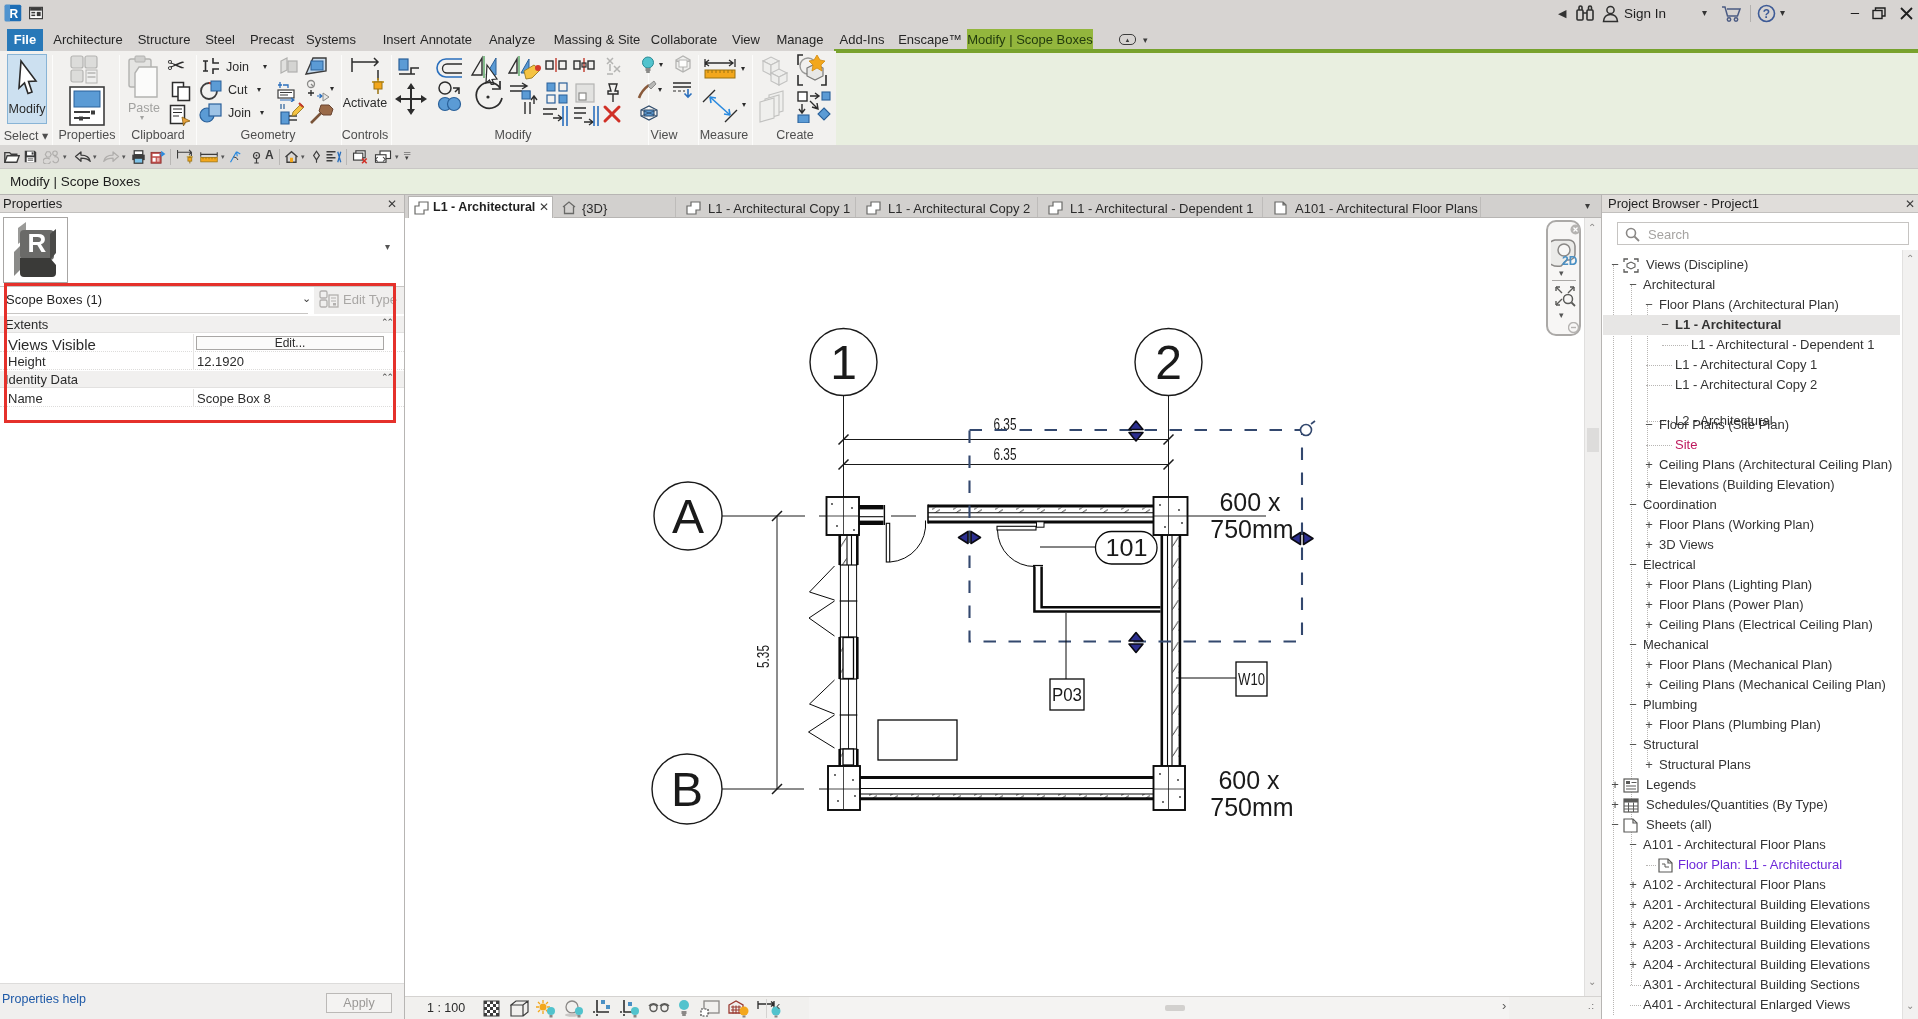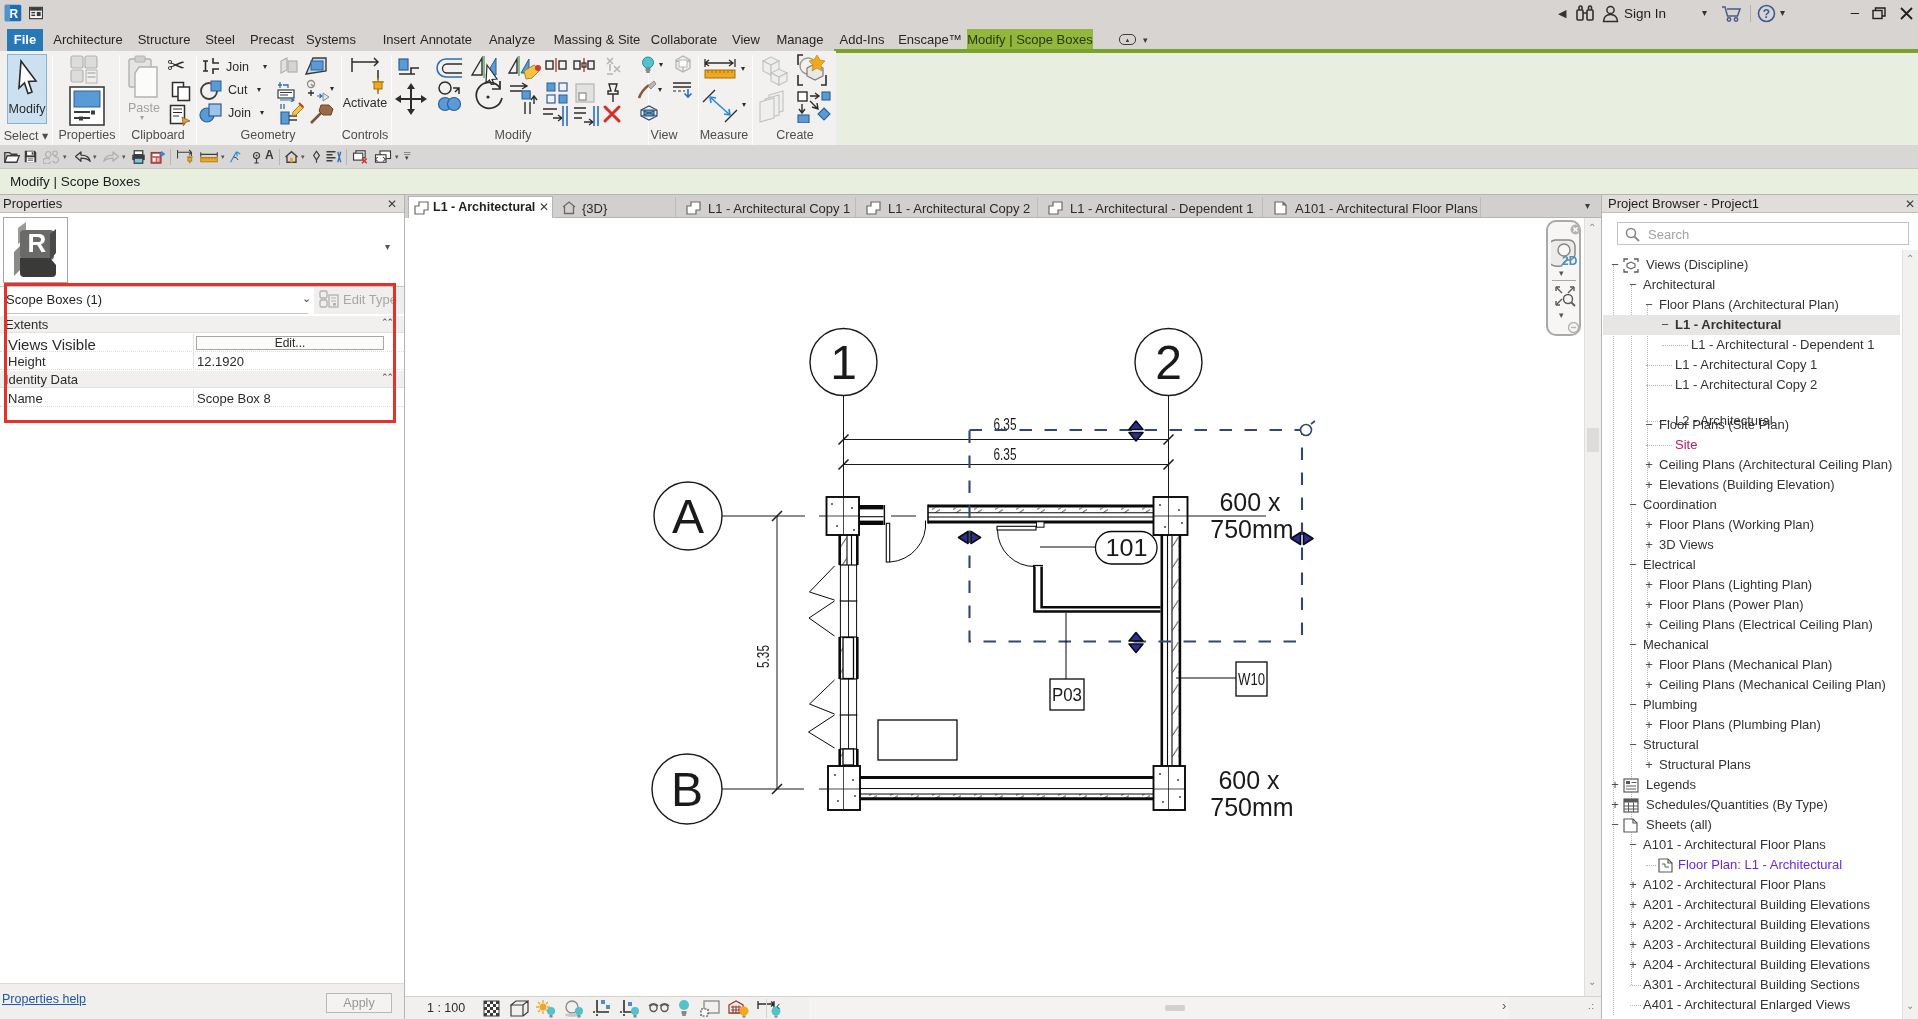--- a/index.html
+++ b/index.html
@@ -525,21 +525,21 @@
     <div class="abs" style="left:5px;top:1px;font-size:13px;color:#2b2b2b">Identity Data</div>
     <div class="abs" style="left:381px;top:1px;font-size:9px;color:#3c3c3c;letter-spacing:-2px">⌃⌃</div>
   </div>
   <div class="abs" style="left:0;top:194px;width:404px;height:18px;border-bottom:1px dotted #dddcdb">
     <div class="abs" style="left:8px;top:2px;font-size:13px;color:#2b2b2b">Name</div>
     <div class="abs" style="left:193px;top:0;width:1px;height:18px;background:#e4e3e2"></div>
     <div class="abs" style="left:197px;top:2px;font-size:13px;color:#2b2b2b">Scope Box 8</div>
   </div>
   <div class="abs" style="left:4px;top:88px;width:392px;height:140px;border:3px solid #e5312b;z-index:5"></div>
   <div class="abs" style="left:0;top:788px;width:404px;height:36px;background:#f0efee;border-top:1px solid #dddcdb">
-    <div class="abs" style="left:2px;top:8px;font-size:12.5px;color:#1f5aa8;text-decoration:underline">Properties help</div>
+    <div class="abs" style="left:2px;top:8px;font-size:12.5px;color:#1f5aa8;">Properties help</div>
     <div class="abs" style="left:326px;top:9px;width:66px;height:20px;border:1px solid #bbb9b7;background:#f4f3f2;text-align:center;font-size:12.5px;line-height:19px;color:#9a9896">Apply</div>
   </div>
 </div>
 <div class="abs" id="canvas">
   <div class="abs" id="vtabs">
     <div class="abs" style="left:3px;top:1px;width:145px;height:22px;background:#fff;border:1px solid #b7b5b3;border-bottom:none">
       <svg class="abs" style="left:5px;top:4px" width="15" height="14" viewBox="0 0 15 14">
           <path d="M1 5 h4 V1 h9 v8 h-4 v4 H1 Z" fill="#fff" stroke="#6a6a68" stroke-width="1.2"></path>
         </svg>
       <div class="abs" style="left:24px;top:3px;font-size:12.5px;font-weight:bold;color:#1f1f1f">L1 - Architectural</div>

